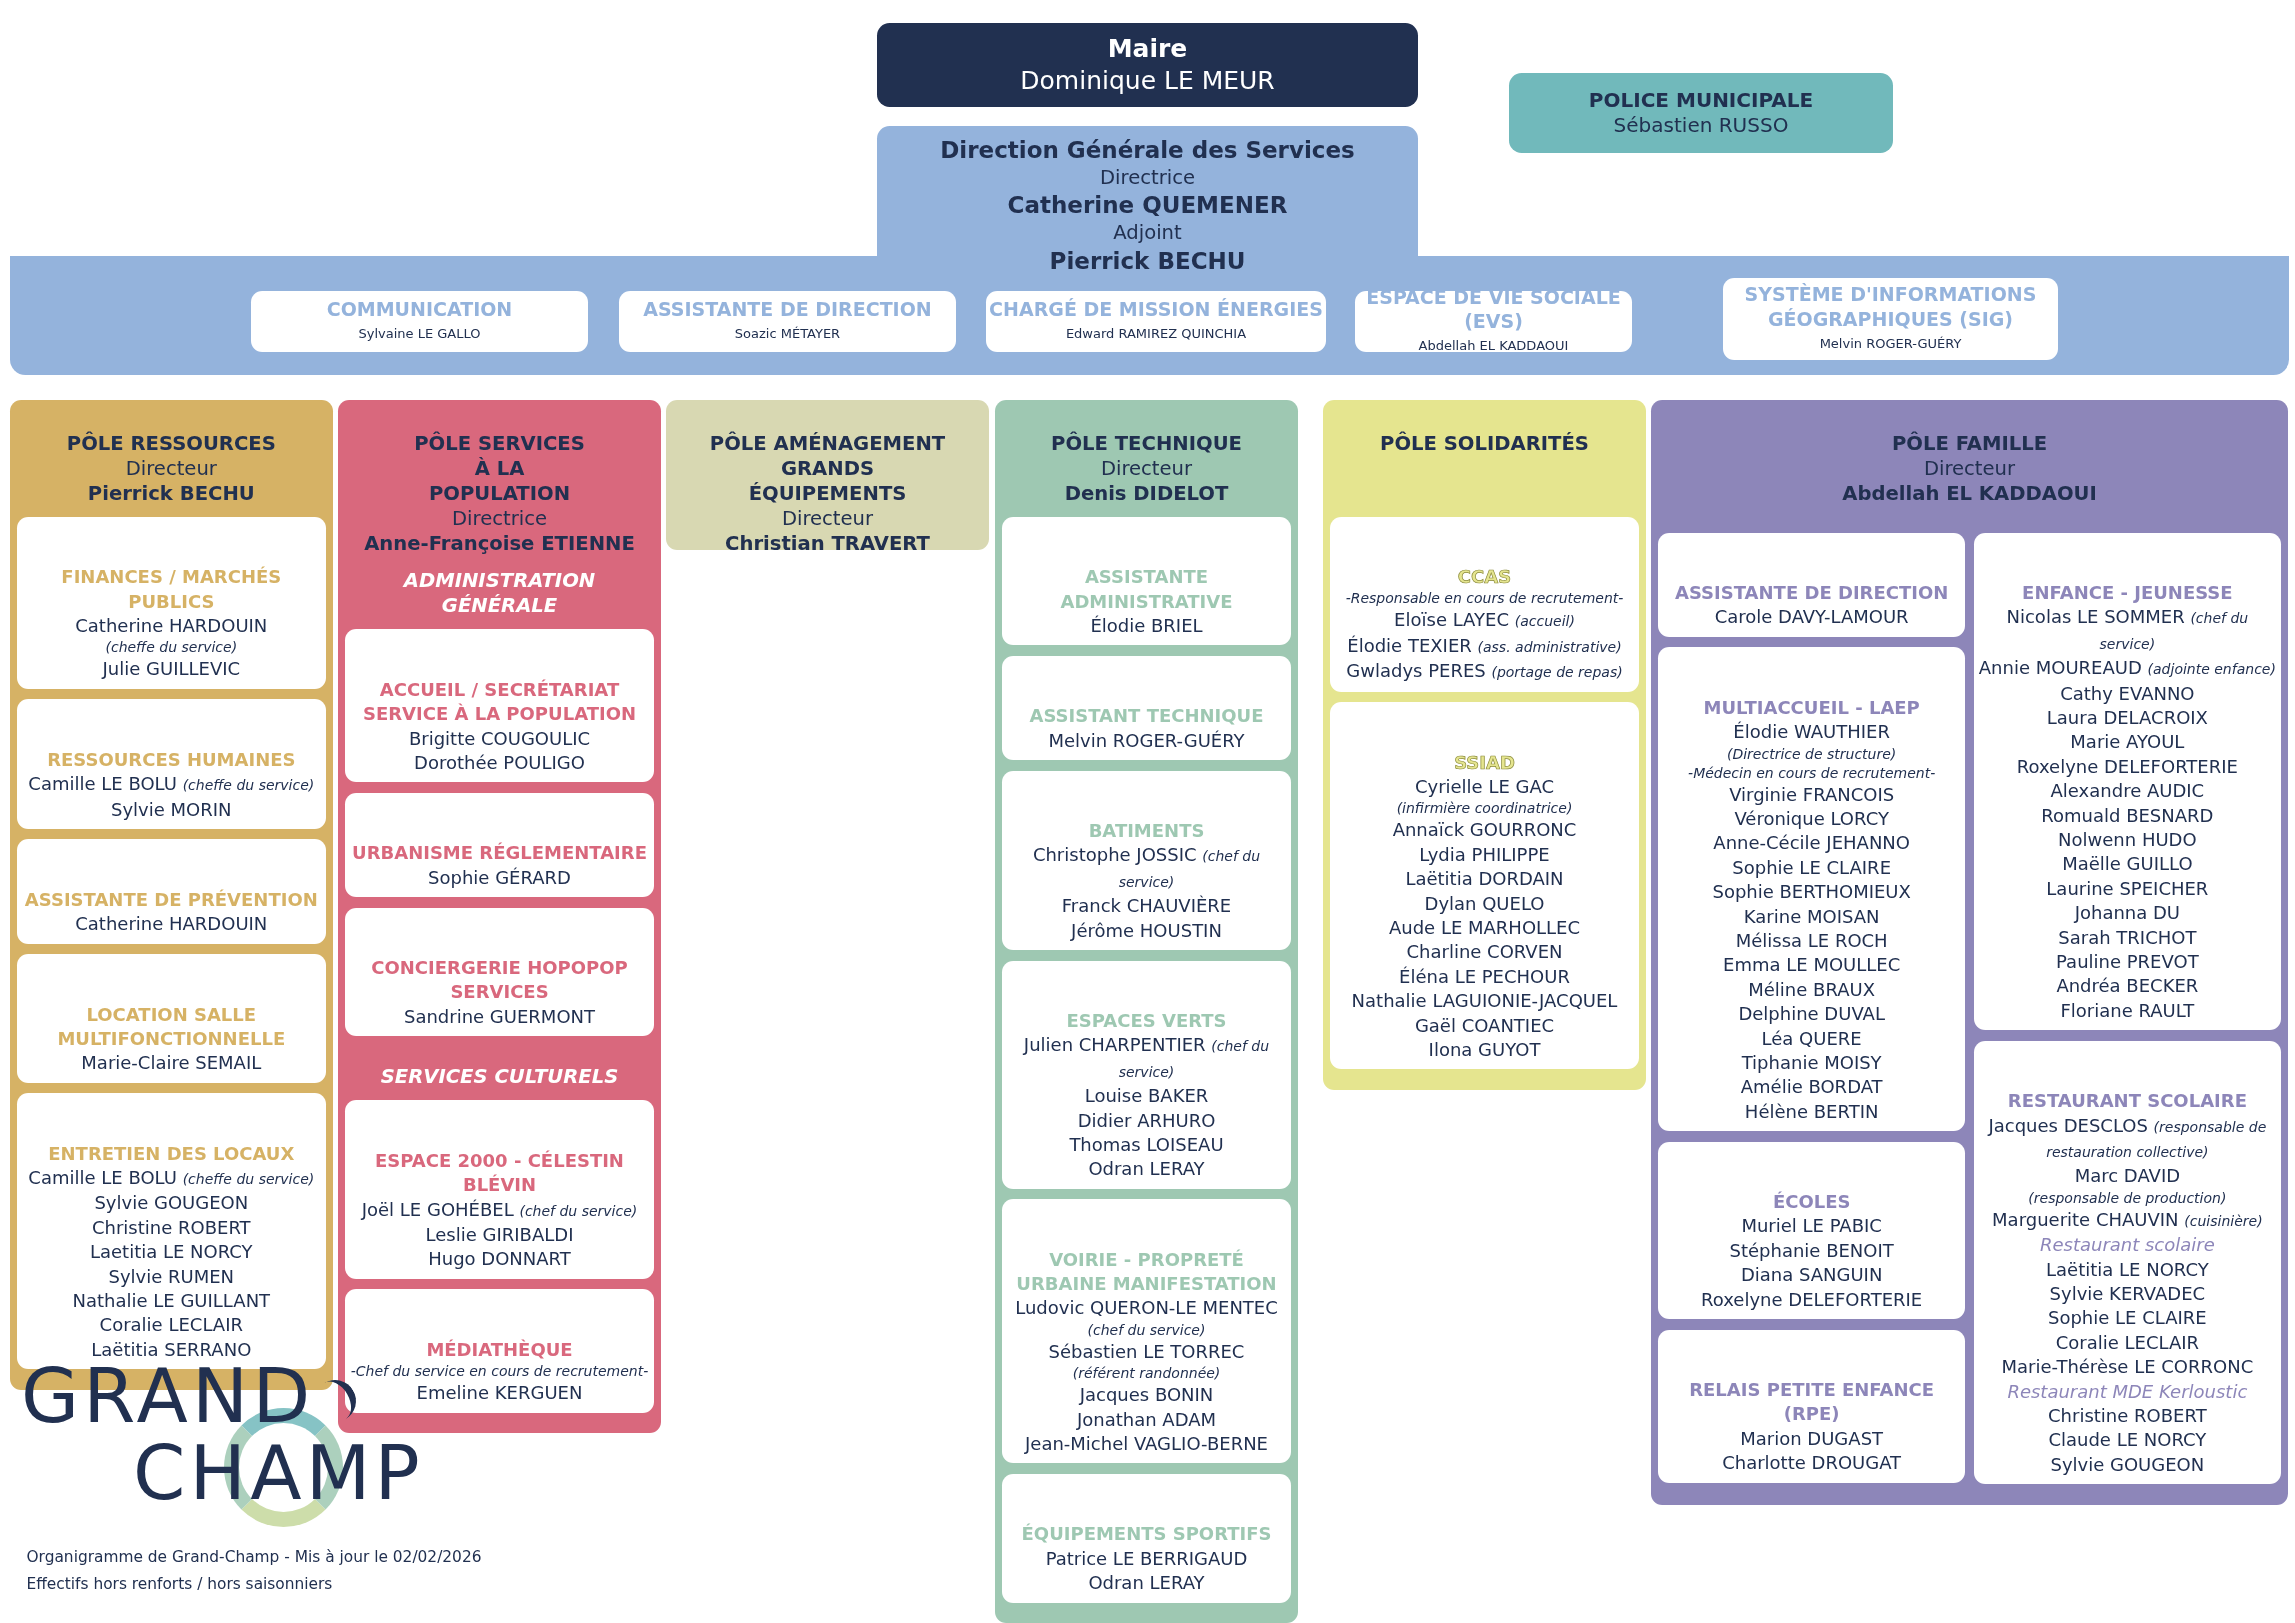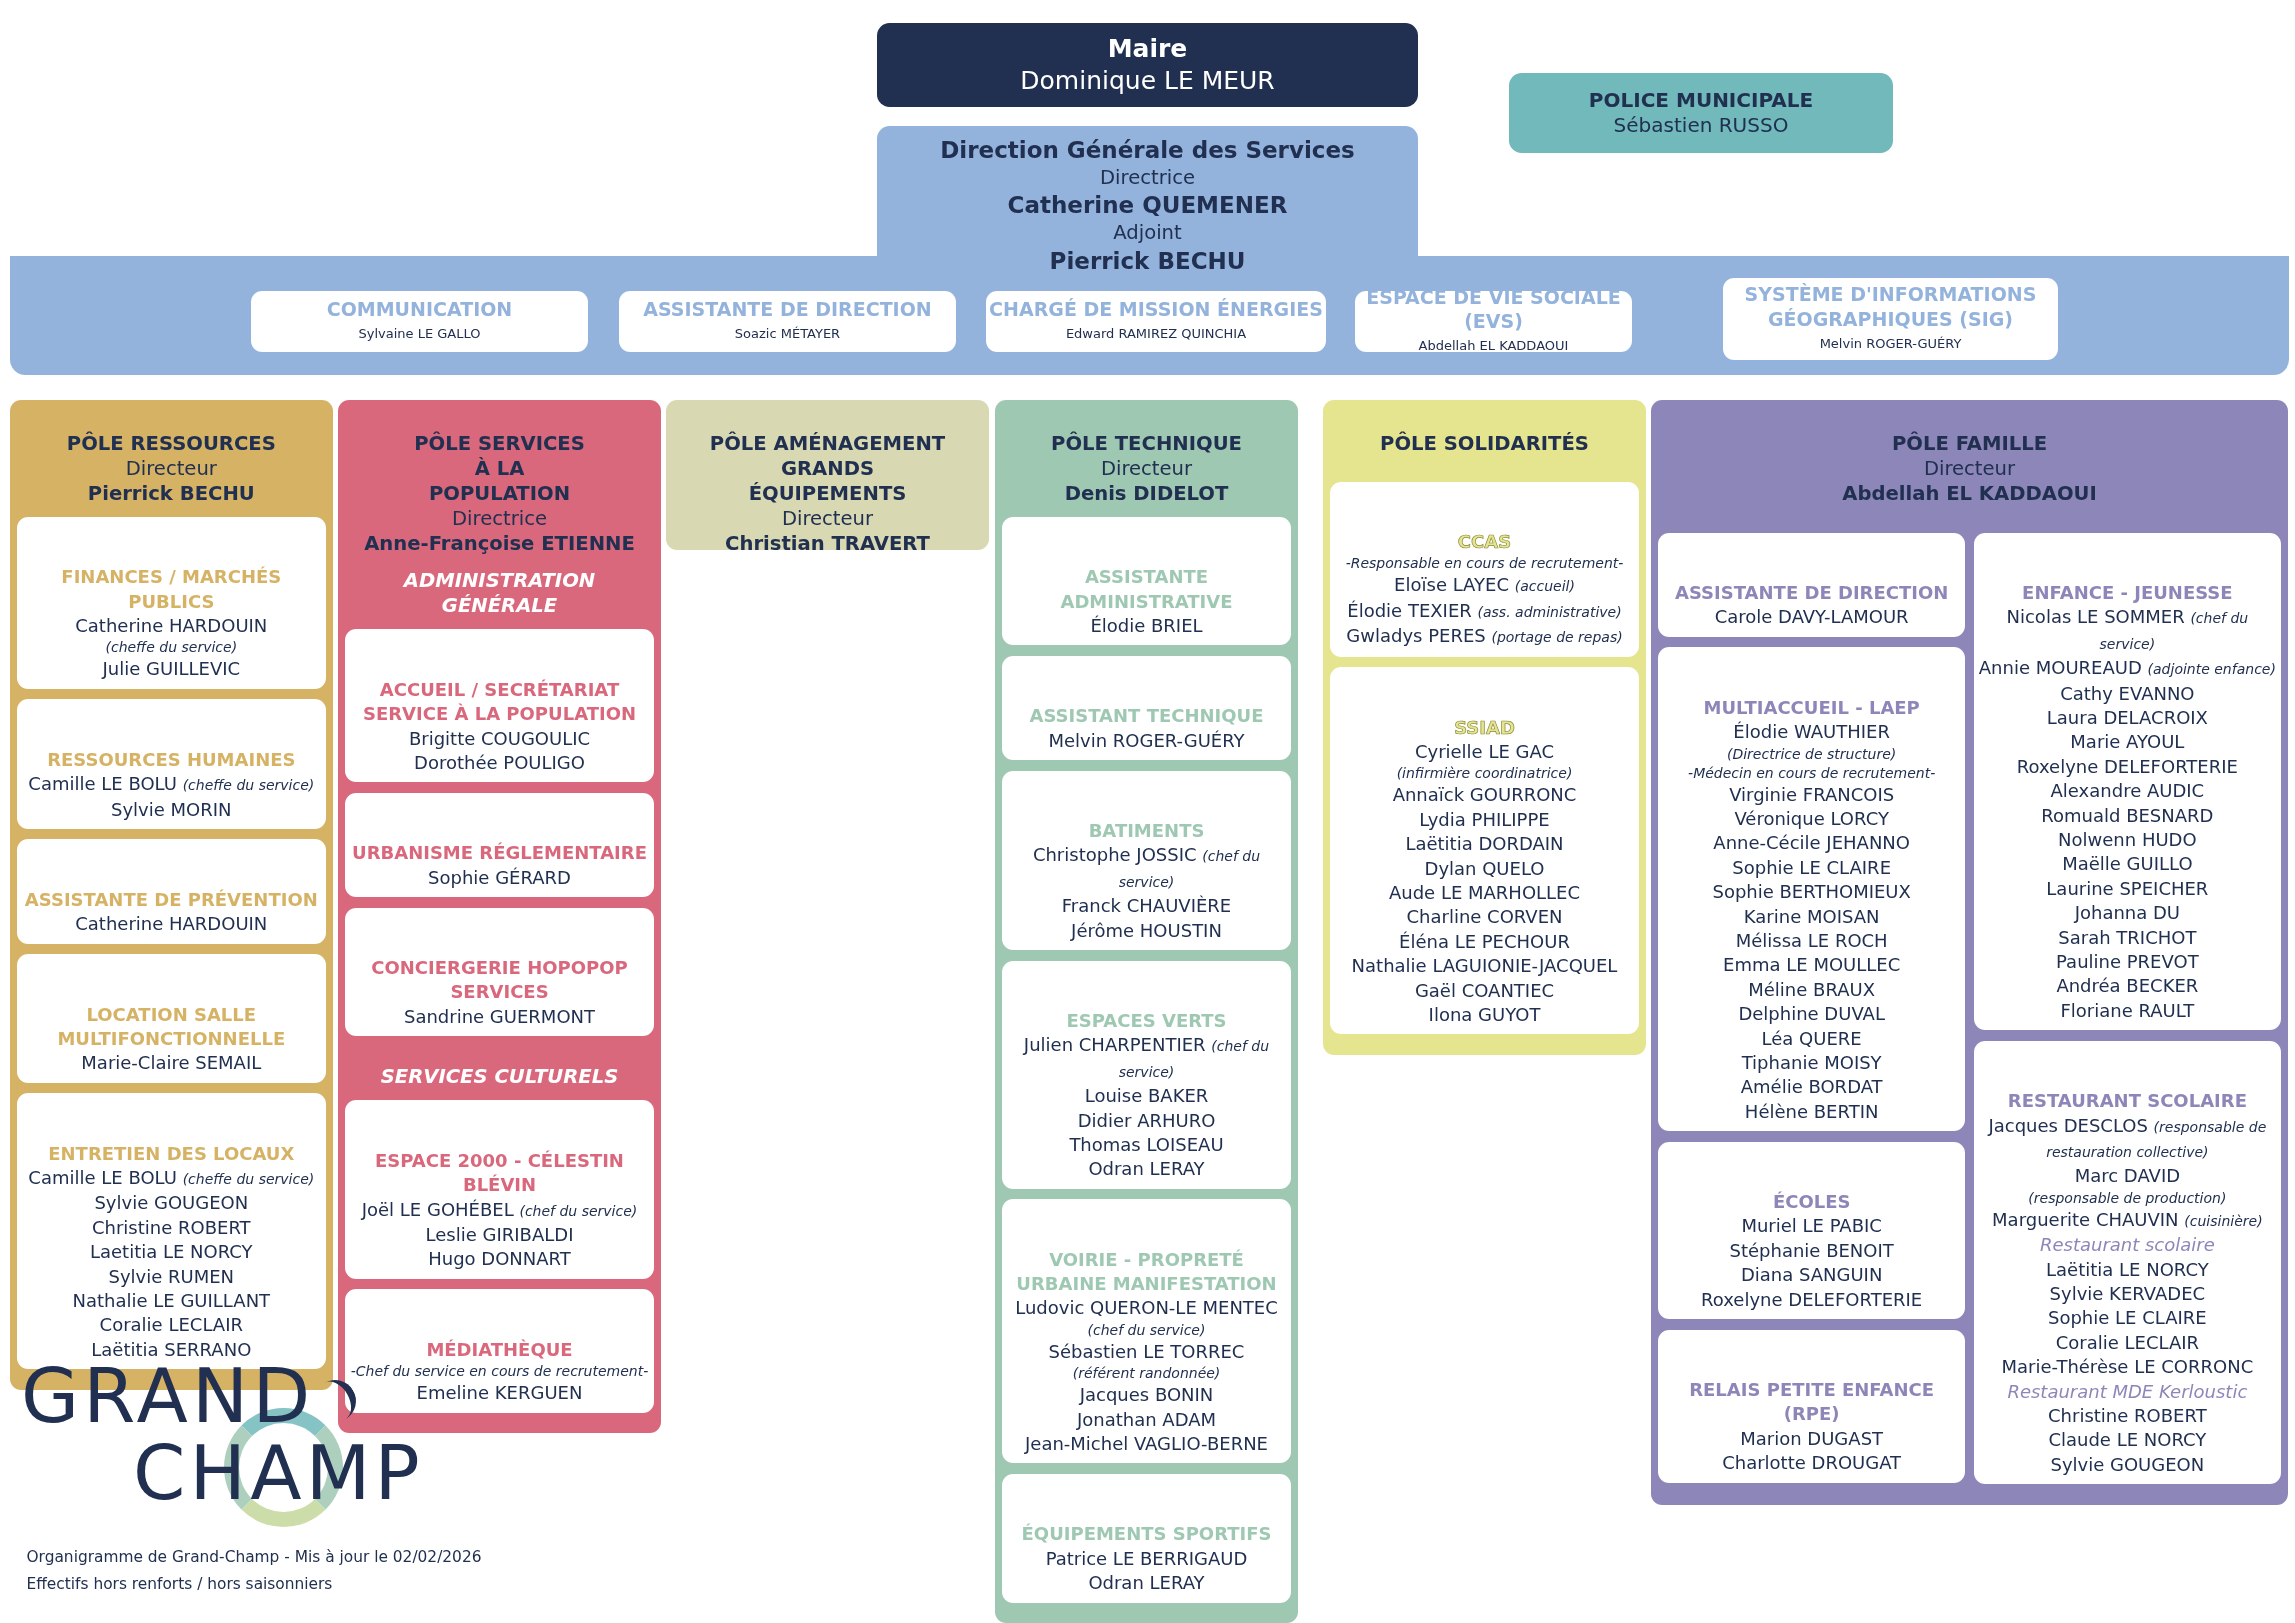--- a/index.html
+++ b/index.html
@@ -235,21 +235,21 @@
       </div>
       <div class="card">
         <div class="ch">ÉQUIPEMENTS SPORTIFS</div>
         <div class="cn"><span>Patrice LE BERRIGAUD</span></div>
         <div class="cn"><span>Odran LERAY</span></div>
       </div>
     </div>
 </div>
 
 <div id="pole-solidarites" class="pole">
-  <div class="pole-head" style="padding-bottom:26px">
+  <div class="pole-head" style="padding-bottom:61px">
     <div class="pt">PÔLE SOLIDARITÉS</div>
   </div>
   <div>
       <div class="card">
         <div class="ch">CCAS</div>
         <span class="note">-Responsable en cours de recrutement-</span>
         <div class="cn"><span>Eloïse LAYEC</span> <i>(accueil)</i></div>
         <div class="cn"><span>Élodie TEXIER</span> <i>(ass. administrative)</i></div>
         <div class="cn"><span>Gwladys PERES</span> <i>(portage de repas)</i></div>
       </div>

